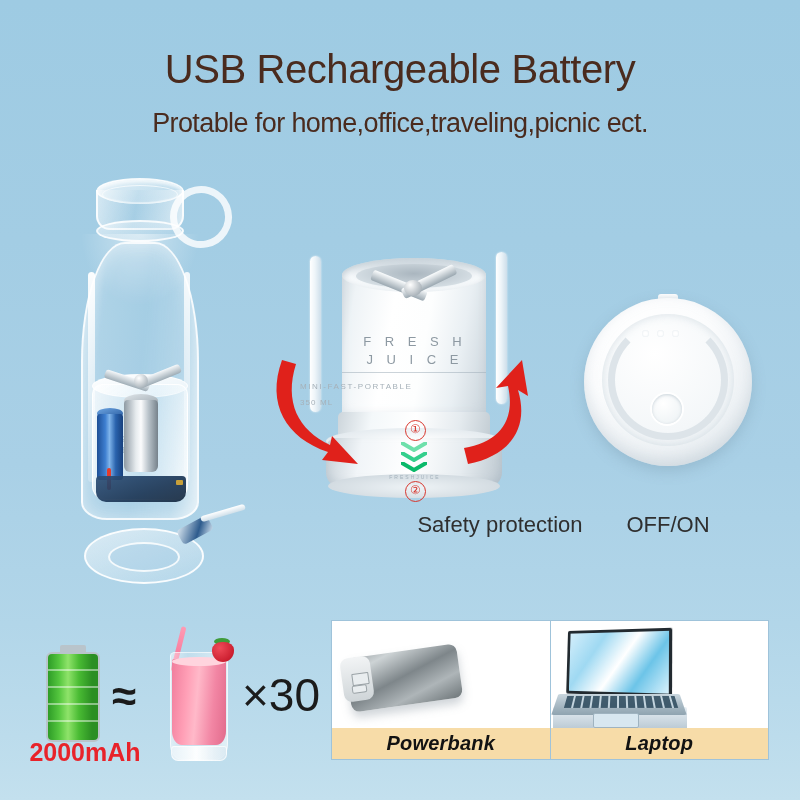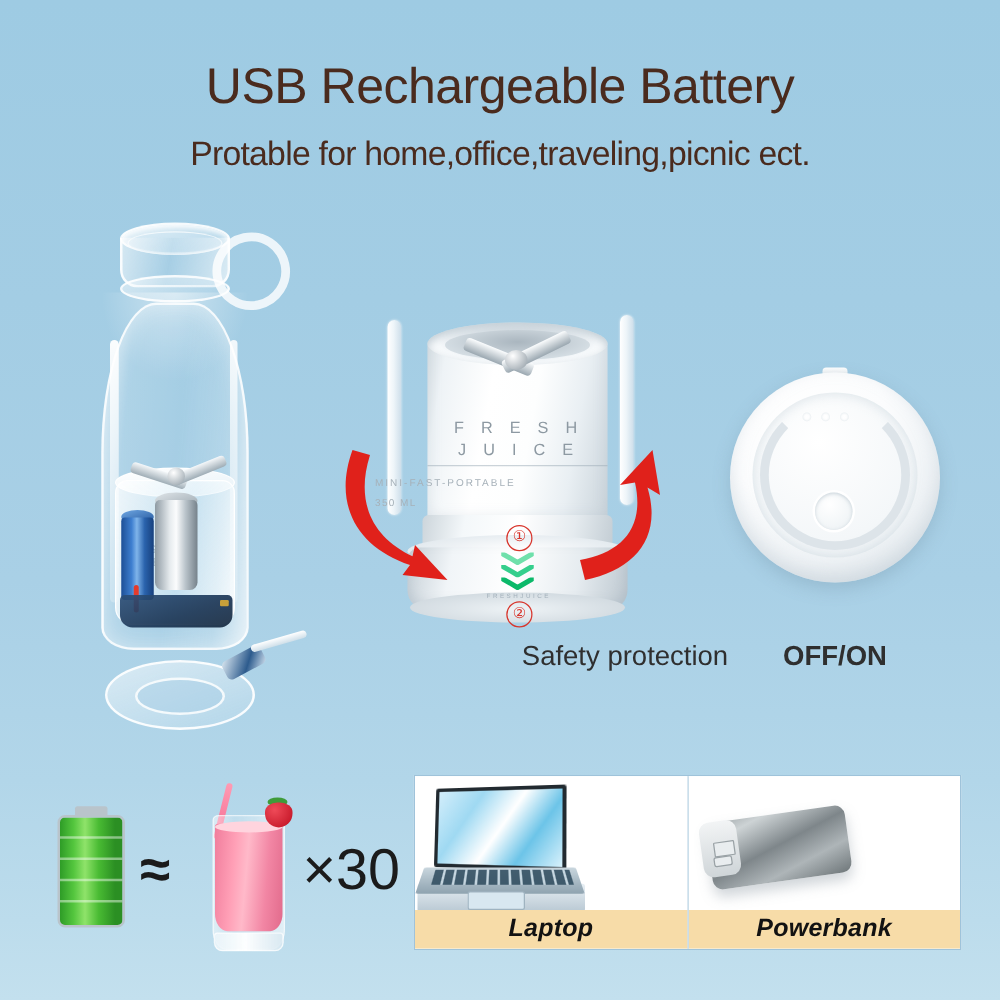--- a/index.html
+++ b/index.html
@@ -773,65 +773,66 @@
     <div class="lid-inner"></div>
     <div class="lid-groove"></div>
     <div class="led-dots">
       <span class="led"></span>
       <span class="led"></span>
       <span class="led"></span>
     </div>
     <div class="power-btn"></div>
   </div>
 
-  <div class="caption" style="left:578px; top:512px; width:180px;font-weight:bold;">OFF/ON</div>
+  <div class="caption" style="left:578px; top:512px; width:180px;">OFF/ON</div>
 
   <div id="battery-group">
     <div class="batt-cap"></div>
     <div class="batt-shell">
       <span class="batt-seg" style="top:15px;"></span>
       <span class="batt-seg" style="top:32px;"></span>
       <span class="batt-seg" style="top:49px;"></span>
       <span class="batt-seg" style="top:66px;"></span>
     </div>
+    <div class="mah">2000mAh</div>
 
     <div class="approx">≈</div>
 
     <div class="straw"></div>
     <div class="glass-cup">
       <div class="smoothie-fill"></div>
       <div class="smoothie-foam"></div>
     </div>
     <div class="glass-foot"></div>
     <div class="strawberry-leaf"></div>
     <div class="strawberry"></div>
 
     <div class="times20">×30</div>
   </div>
 
   <div id="charge-panel">
+
+    <div class="charge-card">
+      <div class="card-art">
+        <div class="pb-body"></div>
+        <div class="pb-face"></div>
+        <div class="pb-usb-a"></div>
+        <div class="pb-usb-b"></div>
+      </div>
+      <div class="card-label">Powerbank</div>
+    </div>
 
     <div class="charge-card">
       <div class="card-art">
         <div class="lap-screen"></div>
         <div class="lap-base"></div>
         <div class="lap-keyboard">
             <div class="lap-keys"></div>
           </div>
         <div class="lap-trackpad"></div>
       </div>
       <div class="card-label">Laptop</div>
     </div>
 
-    <div class="charge-card">
-      <div class="card-art">
-        <div class="pb-body"></div>
-        <div class="pb-face"></div>
-        <div class="pb-usb-a"></div>
-        <div class="pb-usb-b"></div>
-      </div>
-      <div class="card-label">Powerbank</div>
-    </div>
-
 
   </div>
 
 </div>
 
 </body></html>

